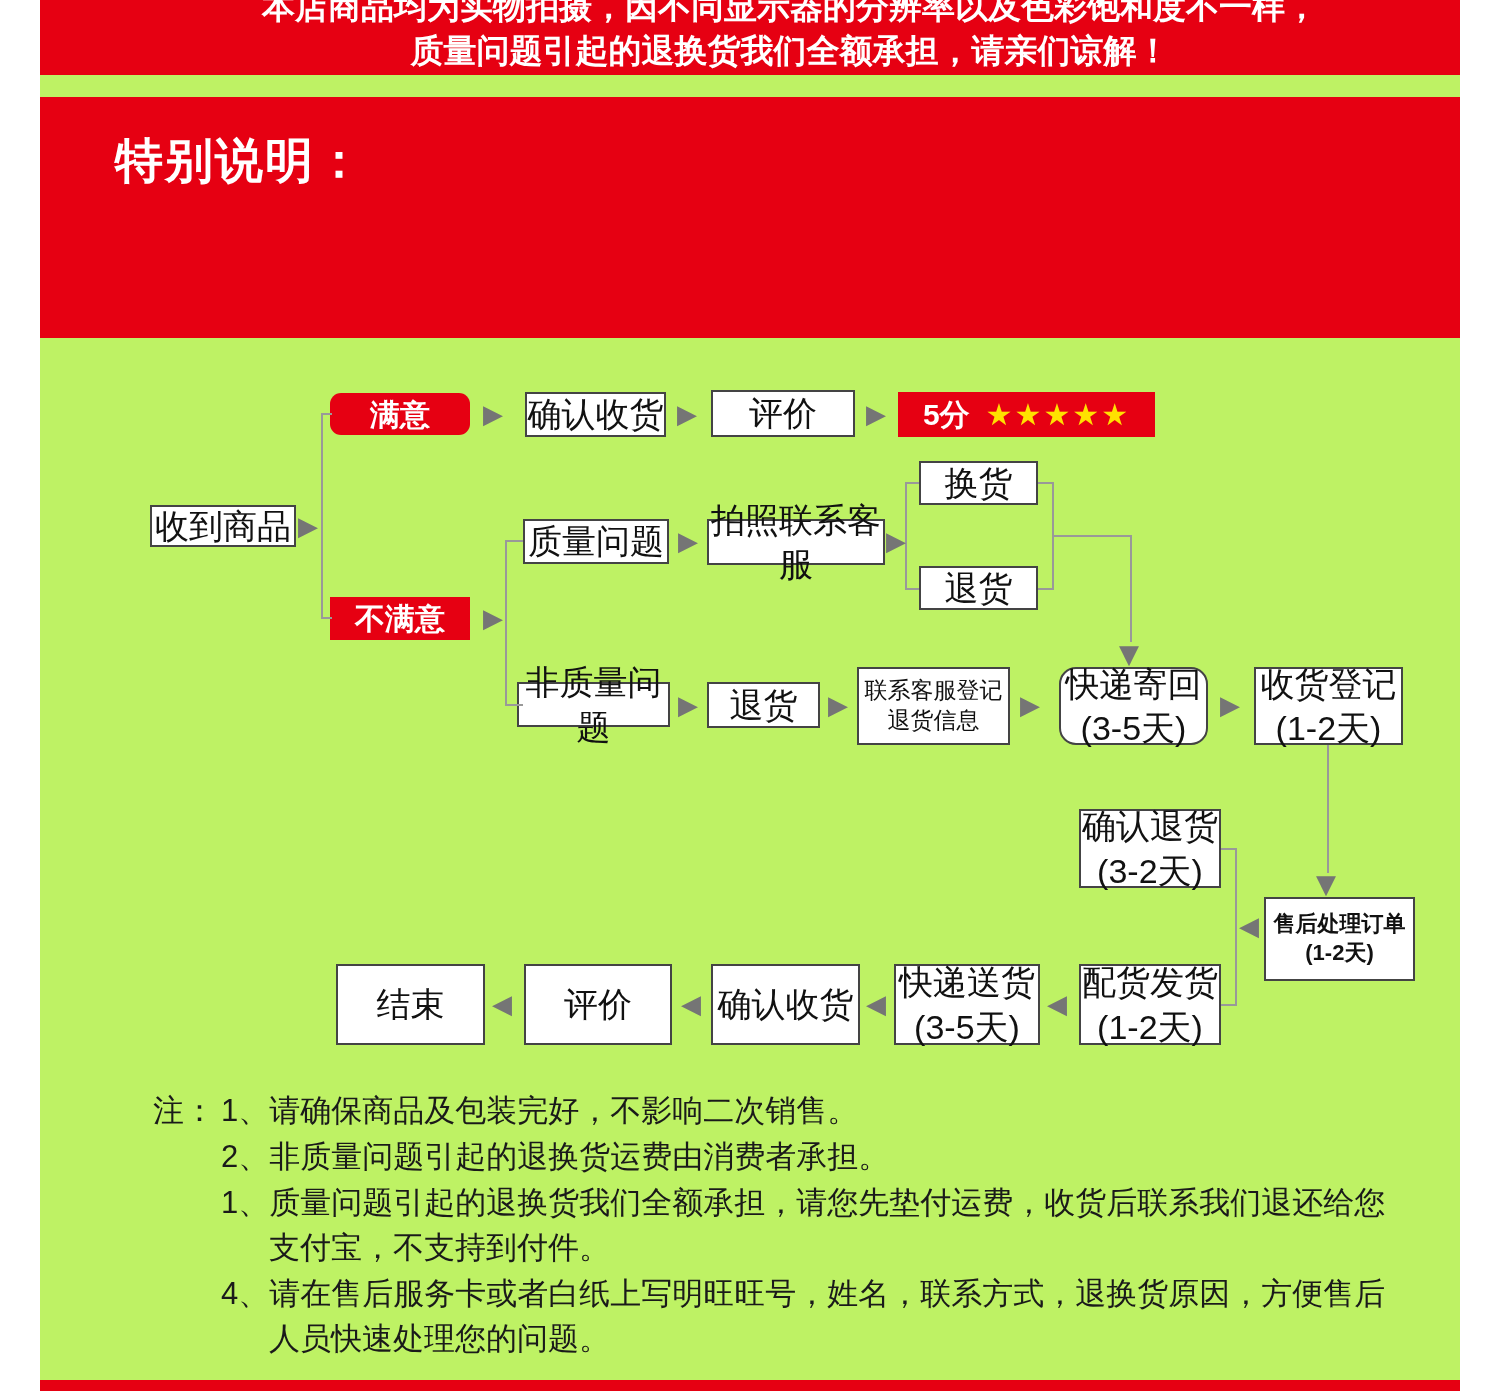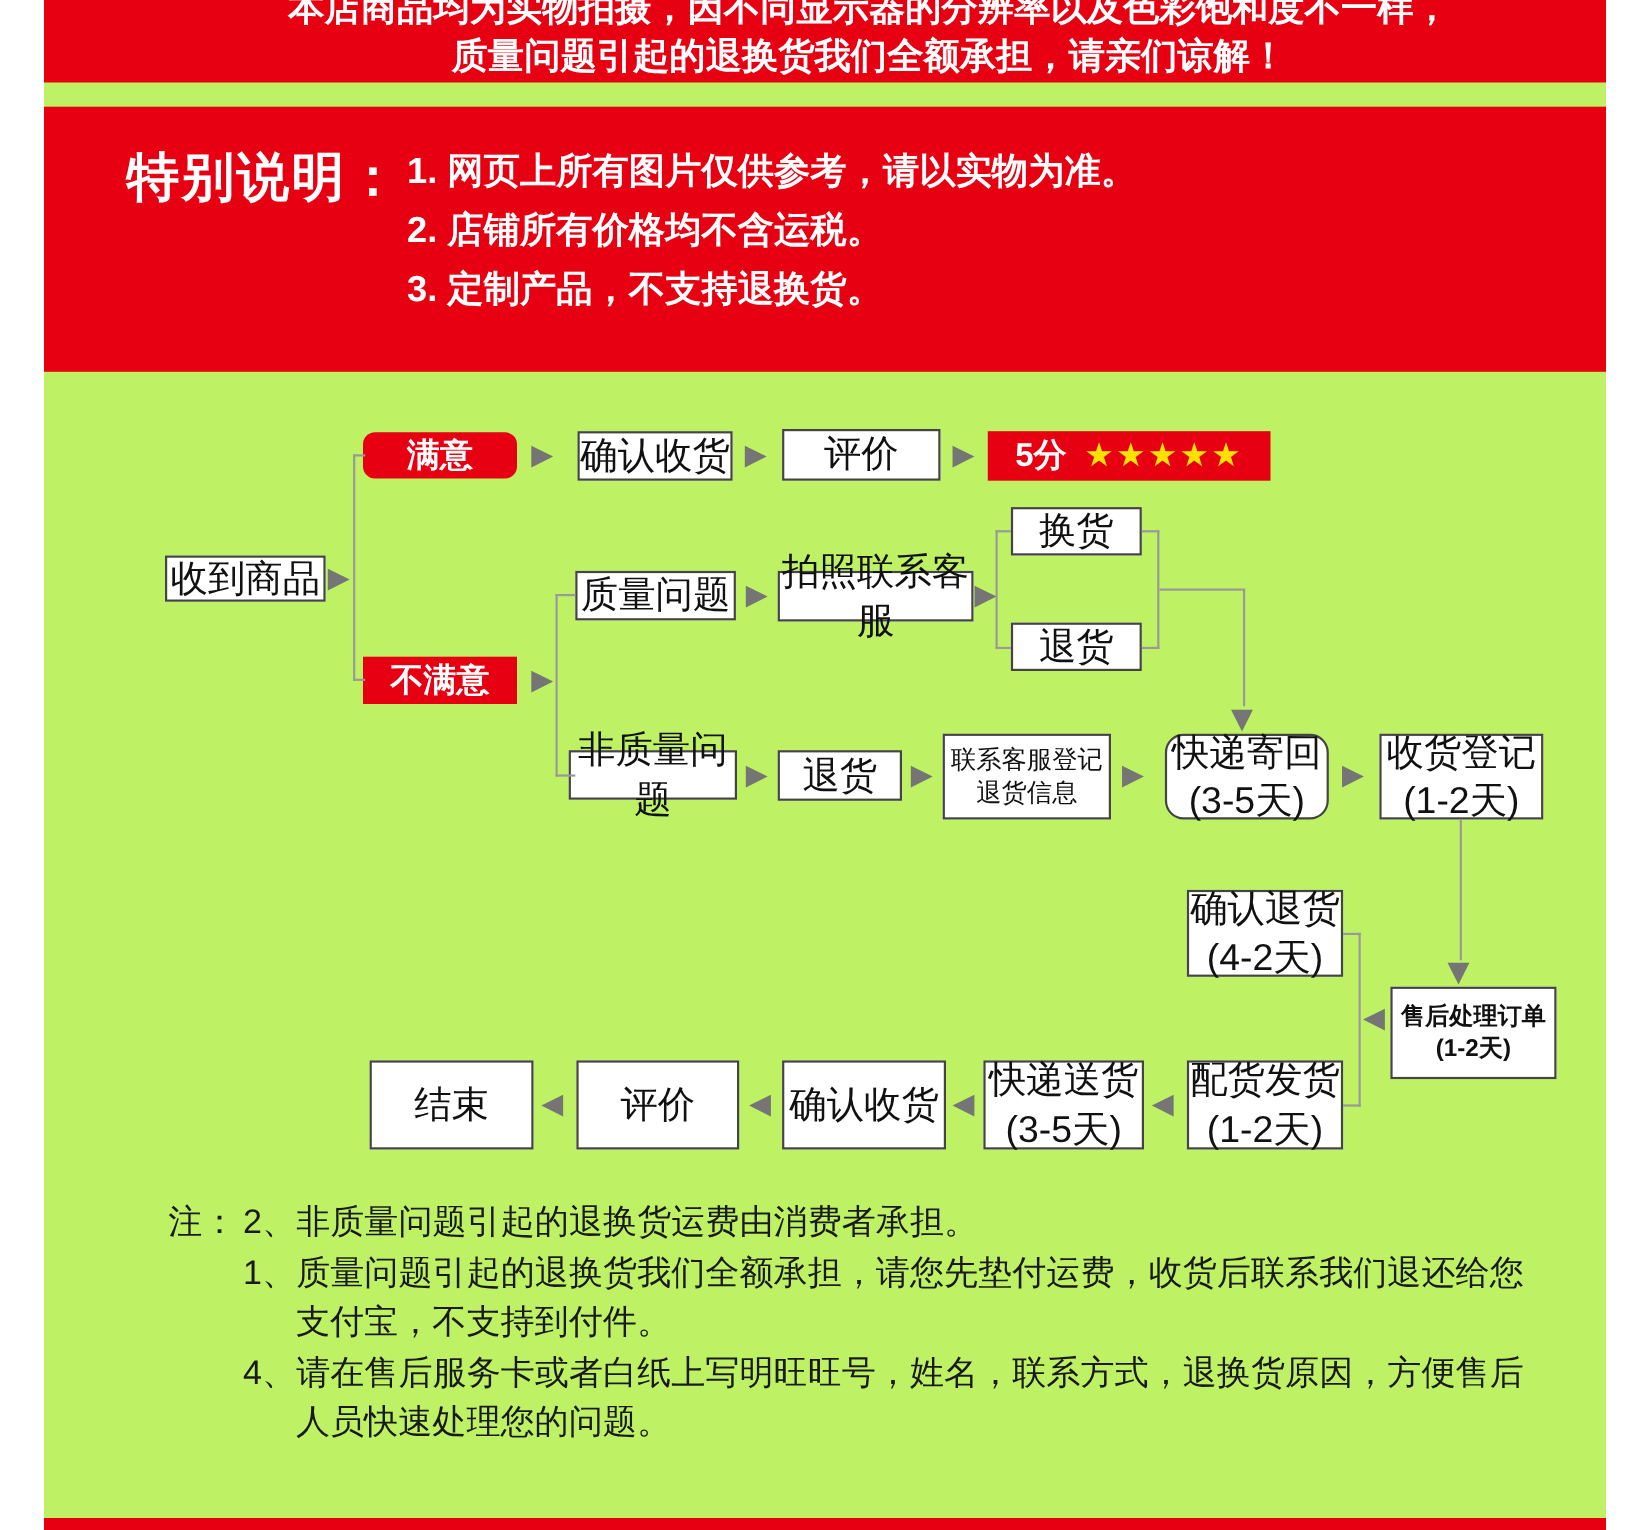--- a/index.html
+++ b/index.html
@@ -72,25 +72,20 @@
 
   <div class="banner">
     <div class="banner-inner">
       <div>本店商品均为实物拍摄，因不同显示器的分辨率以及色彩饱和度不一样，</div>
       <div>质量问题引起的退换货我们全额承担，请亲们谅解！</div>
     </div>
   </div>
 
   <div class="special">
     <div class="special-title">特别说明：</div>
-    <div class="special-items">
-      <div class="sp-item">1. 网页上所有图片仅供参考，请以实物为准。</div>
-      <div class="sp-item">2. 店铺所有价格均不含运税。</div>
-      <div class="sp-item">3. 定制产品，不支持退换货。</div>
-    </div>
   </div>
 
   <div class="fbox" id="n-received">收到商品</div>
   <div class="fbox red" id="n-satisfied">满意</div>
   <div class="fbox" id="n-confirm-top">确认收货</div>
   <div class="fbox" id="n-review-top">评价</div>
   <div class="fbox red" id="n-score">
     <span>5分</span>
     <span class="stars">★★★★★</span>
   </div>
@@ -101,21 +96,21 @@
   <div class="fbox red" id="n-unsatisfied">不满意</div>
   <div class="fbox" id="n-nonquality">非质量问题</div>
   <div class="fbox" id="n-return2">退货</div>
   <div class="fbox" id="n-contact">联系客服登记
 退货信息</div>
   <div class="fbox" id="n-express-back">快递寄回
 (3-5天)</div>
   <div class="fbox" id="n-receipt-reg">收货登记
 (1-2天)</div>
   <div class="fbox" id="n-confirm-return">确认退货
-(4-2天)</div>
+(3-2天)</div>
   <div class="fbox" id="n-aftersales">售后处理订单
 (1-2天)</div>
   <div class="fbox" id="n-dispatch">配货发货
 (1-2天)</div>
   <div class="fbox" id="n-express-deliver">快递送货
 (3-5天)</div>
   <div class="fbox" id="n-confirm-bottom">确认收货</div>
   <div class="fbox" id="n-review-bottom">评价</div>
   <div class="fbox" id="n-end">结束</div>
 
@@ -143,20 +138,21 @@
   <span class="arr" style="left:1276px; top:871px;">▼</span>
   <span class="arr" style="left:1199px; top:913px;">◀</span>
   <span class="arr" style="left:1007px; top:991px;">◀</span>
   <span class="arr" style="left:826px; top:991px;">◀</span>
   <span class="arr" style="left:641px; top:991px;">◀</span>
   <span class="arr" style="left:452px; top:991px;">◀</span>
 
   <div class="notes">
     <div class="notes-prefix">注：</div>
     <div class="notes-items">
+      <div class="note-item">1、请确保商品及包装完好，不影响二次销售。</div>
       <div class="note-item">2、非质量问题引起的退换货运费由消费者承担。</div>
       <div class="note-item">1、质量问题引起的退换货我们全额承担，请您先垫付运费，收货后联系我们退还给您支付宝，不支持到付件。</div>
       <div class="note-item">4、请在售后服务卡或者白纸上写明旺旺号，姓名，联系方式，退换货原因，方便售后人员快速处理您的问题。</div>
     </div>
   </div>
 
   <div class="bottom-strip"></div>
 </div>
 
 </body></html>

